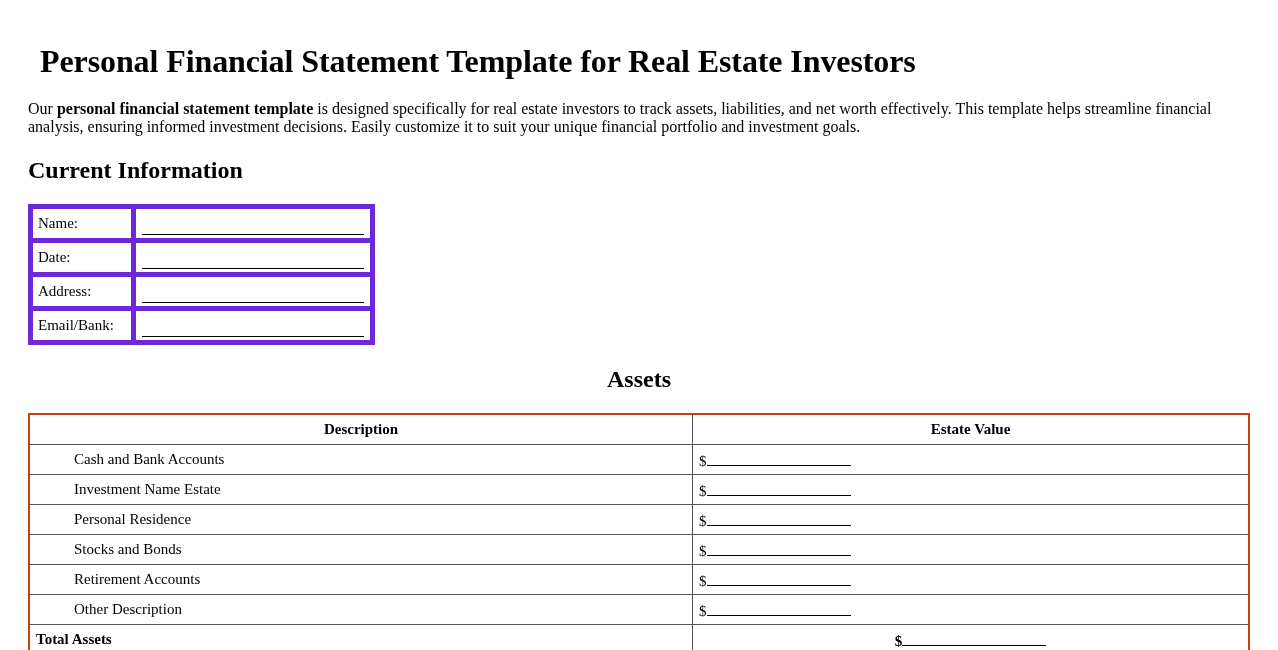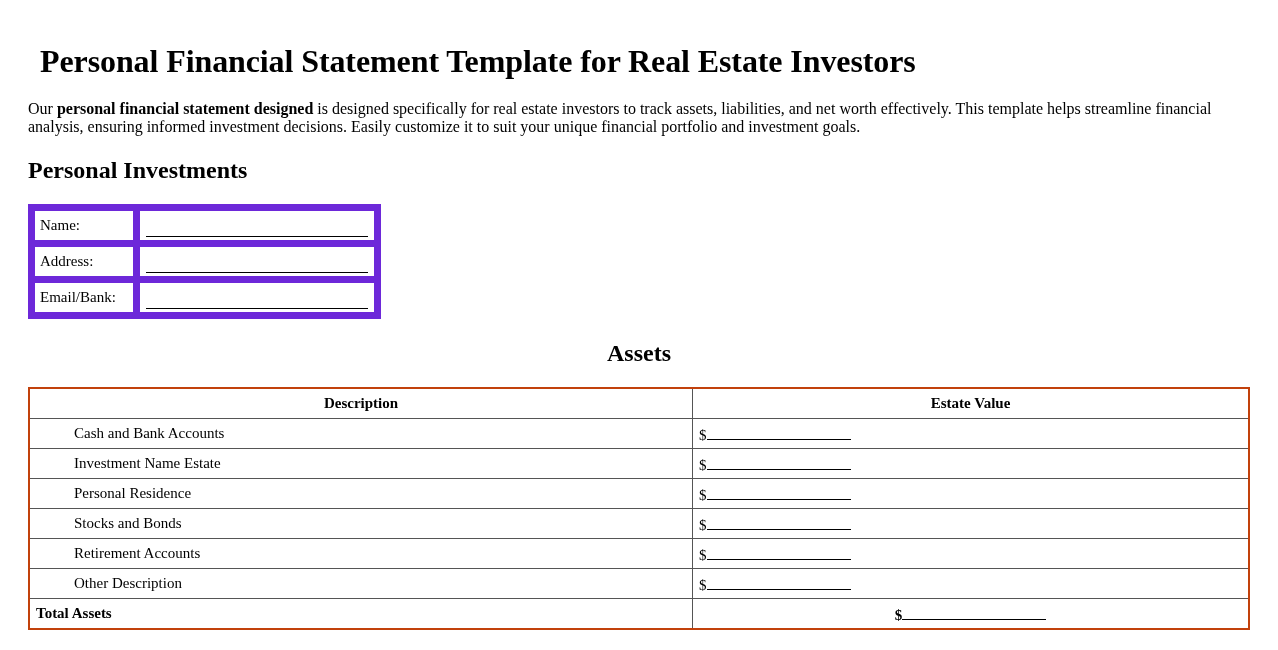--- a/index.html
+++ b/index.html
@@ -23,21 +23,21 @@
     h2.pi { margin-top: 20px; }
     h2.assets { margin-top: 20px; text-align: center; }
     h2.liab { margin-top: 20px; }
     table {
       border-collapse: collapse;
     }
     table.info {
       margin-top: 20px; border: 2px solid #555;
     }
     table.info td {
-      border: 7px solid #6d28d9; height: 29px; padding: 0 5px; vertical-align: middle;
+      border: 5px solid #6d28d9; height: 29px; padding: 0 5px; vertical-align: middle;
       font-size: 15px;
     }
     table.info td.label { width: 88px; }
     table.info td.line { width: 222px; padding: 0 6px; }
     .blank-line {
       display: block; border-bottom: 1px solid #000; height: 18px; margin-top: 4px;
     }
     table.assets {
       margin-top: 20px; width: 1222px; border: 2px solid #c2410c;
     }
@@ -52,28 +52,34 @@
       display: inline-block; width: 144px; border-bottom: 1px solid #000;
       height: 16px; vertical-align: baseline;
     }
   </style>
 </head>
 <body>
 
 <div class="page">
   <h1>Personal Financial Statement Template for Real Estate Investors</h1>
 
-  <p class="intro"><span>Our </span><strong>personal financial statement designed</strong><span> is designed specifically for real estate investors to track assets, liabilities, and net worth effectively. This template helps streamline financial analysis, ensuring informed investment decisions. Easily customize it to suit your unique financial portfolio and investment goals.</span></p>
+  <p class="intro"><span>Our </span><strong>personal financial statement template</strong><span> is designed specifically for real estate investors to track assets, liabilities, and net worth effectively. This template helps streamline financial analysis, ensuring informed investment decisions. Easily customize it to suit your unique financial portfolio and investment goals.</span></p>
 
-  <h2 class="pi">Personal Investments</h2>
+  <h2 class="pi">Current Information</h2>
 
   <table class="info">
     <tbody>
       <tr>
         <td class="label">Name:</td>
+        <td class="line">
+            <span class="blank-line"></span>
+          </td>
+      </tr>
+      <tr>
+        <td class="label">Date:</td>
         <td class="line">
             <span class="blank-line"></span>
           </td>
       </tr>
       <tr>
         <td class="label">Address:</td>
         <td class="line">
             <span class="blank-line"></span>
           </td>
       </tr>

